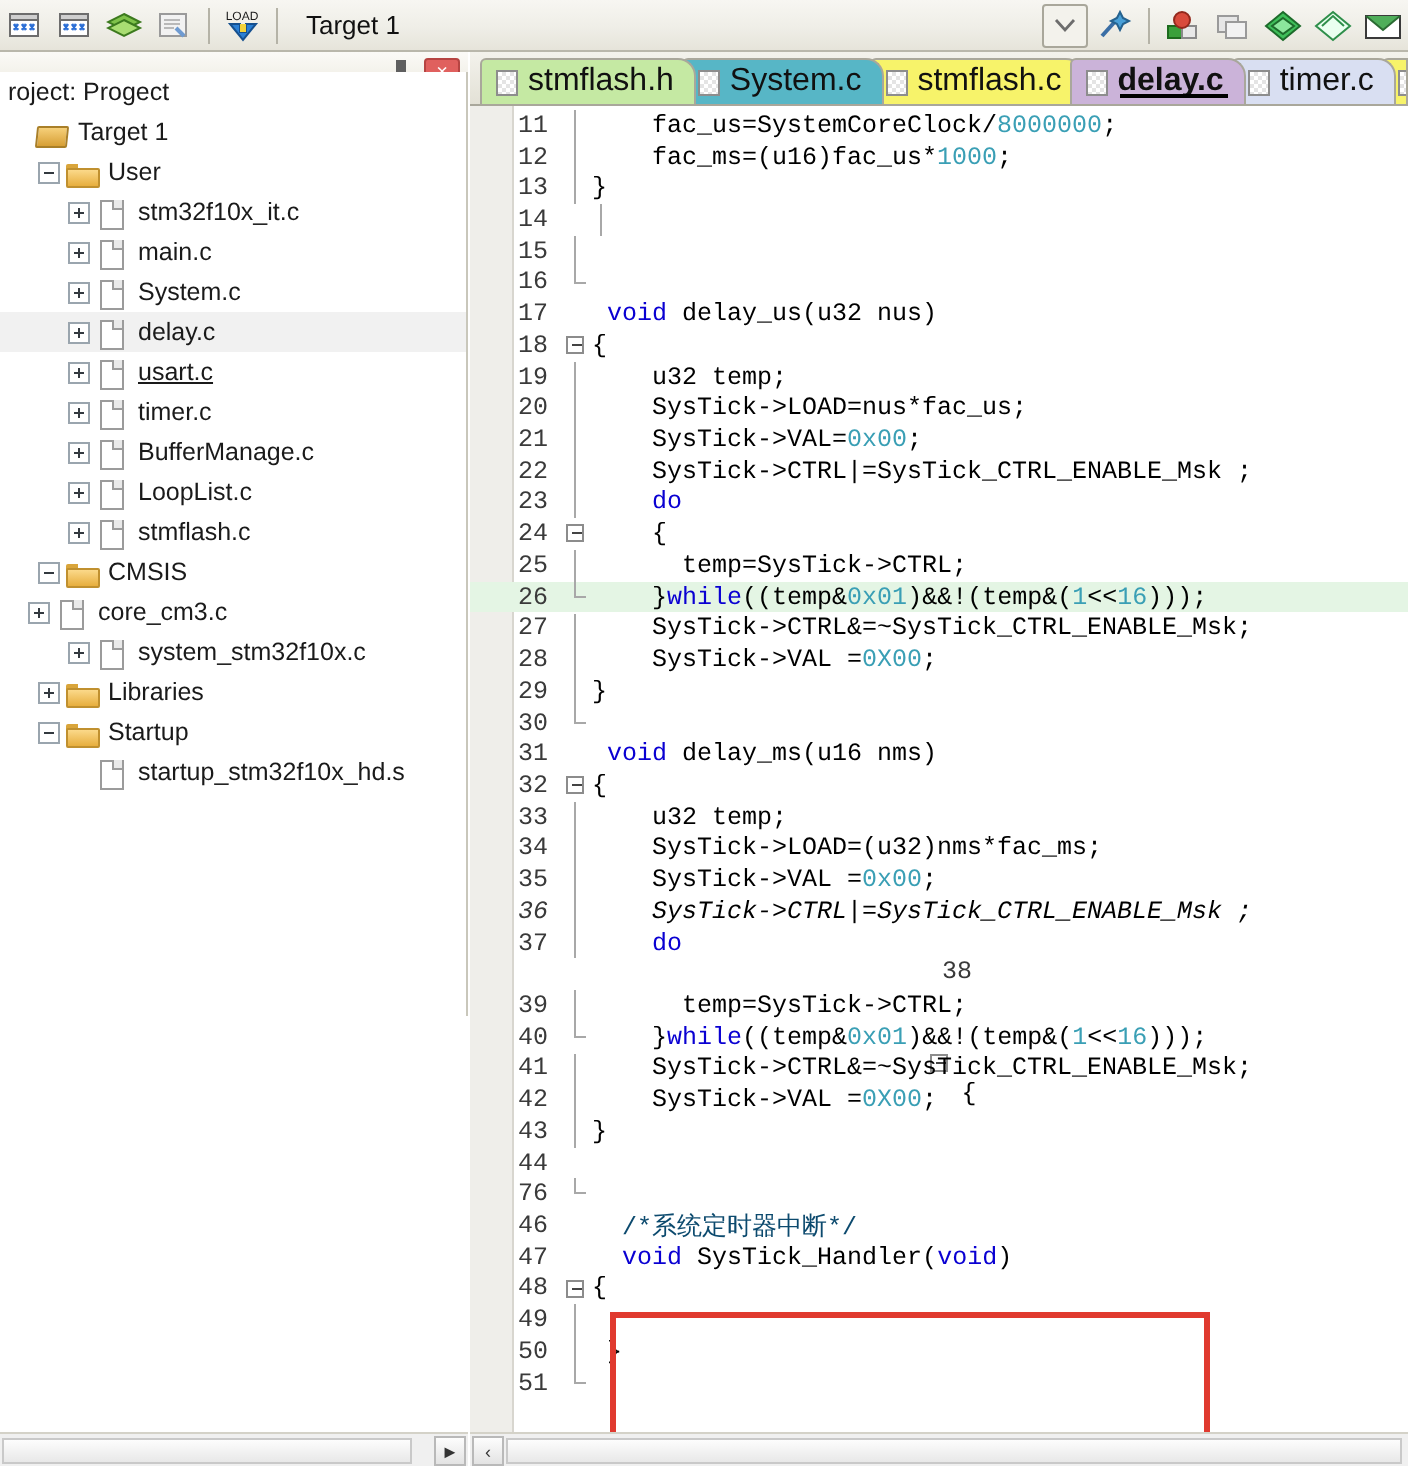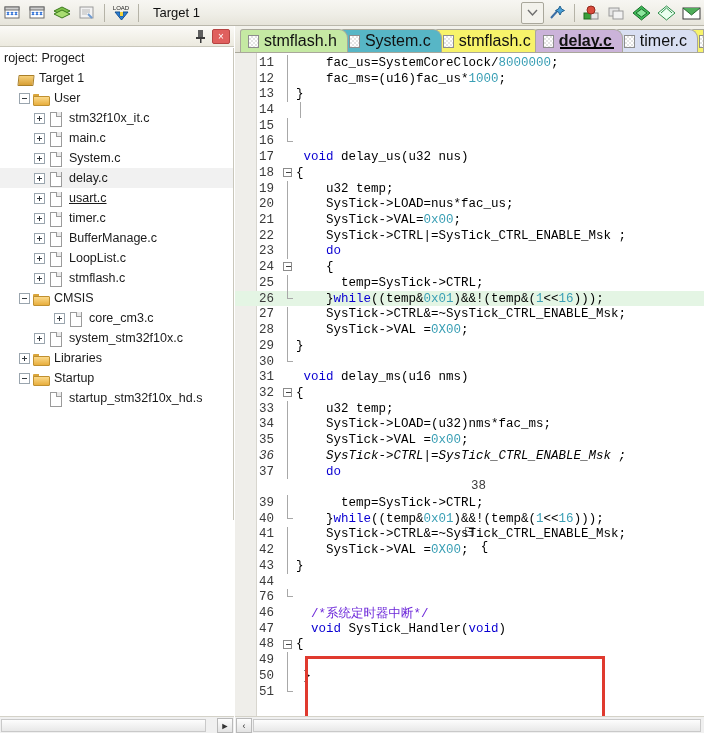--- a/index.html
+++ b/index.html
@@ -46,21 +46,21 @@
     display: flex; align-items: center; justify-content: flex-end;
   }
   #pin-icon { width: 16px; height: 16px; margin-right: 3px; position: relative; }
   #close-btn {
     width: 18px; height: 15px; margin-right: 4px;
     background: #e0605e; border: 1px solid #b64442; border-radius: 2px;
     color: #fff; font-size: 10px; line-height: 13px; text-align: center;
     font-family: "Liberation Sans", sans-serif;
   }
   #tree {
-    position: absolute; left: 0; top: 22px; width: 234px; height: 472px;
+    position: absolute; left: 0; top: 10px; width: 234px; height: 472px;
     overflow: hidden; background: #fff;
     border-right: 1px solid #c9c7bb;
   }
   .trow {
     display: flex; align-items: center; height: 20px;
     padding-left: 2px; white-space: nowrap;
     font-size: 12.5px; color: #1a1a1a;
   }
   .trow.sel { background: #f1f1f1; }
   .expander {
@@ -207,21 +207,21 @@
     background: #a8a8a8;
   }
   .vline.half-top { top: 0; height: 8px; }
   .endtick {
     position: absolute; left: 7px; top: 7px; width: 6px; height: 1px;
     background: #a8a8a8;
   }
   .ctext { flex: 1; }
   .kw { color: #0a00d2; }
   .num { color: #3a9fb5; }
-  .cmt { color: #6d28d9; }
+  .cmt { color: #0c4a6e; }
 
   #redbox {
     position: absolute; left: 70px; top: 603px;
     width: 300px; height: 99px;
     border: 3px solid #e03a2f; pointer-events: none;
   }
   #code-hscroll {
     position: absolute; left: 0; top: 690px; width: 469px; height: 17px;
     background: #f0f0f0; border-top: 1px solid #d4d2c8;
   }
@@ -390,21 +390,21 @@
           <div class="trow" style="padding-left: 34px;">
             <span class="expander plus"></span>
             <span class="ico file"></span>
             <span class="tlabel">stmflash.c</span>
           </div>
           <div class="trow" style="padding-left: 19px;">
             <span class="expander "></span>
             <span class="ico folder"></span>
             <span class="tlabel">CMSIS</span>
           </div>
-          <div class="trow" style="padding-left: 54px;">
+          <div class="trow" style="padding-left: 14px;">
             <span class="expander plus"></span>
             <span class="ico file"></span>
             <span class="tlabel">core_cm3.c</span>
           </div>
           <div class="trow" style="padding-left: 34px;">
             <span class="expander plus"></span>
             <span class="ico file"></span>
             <span class="tlabel">system_stm32f10x.c</span>
           </div>
           <div class="trow" style="padding-left: 19px;">

